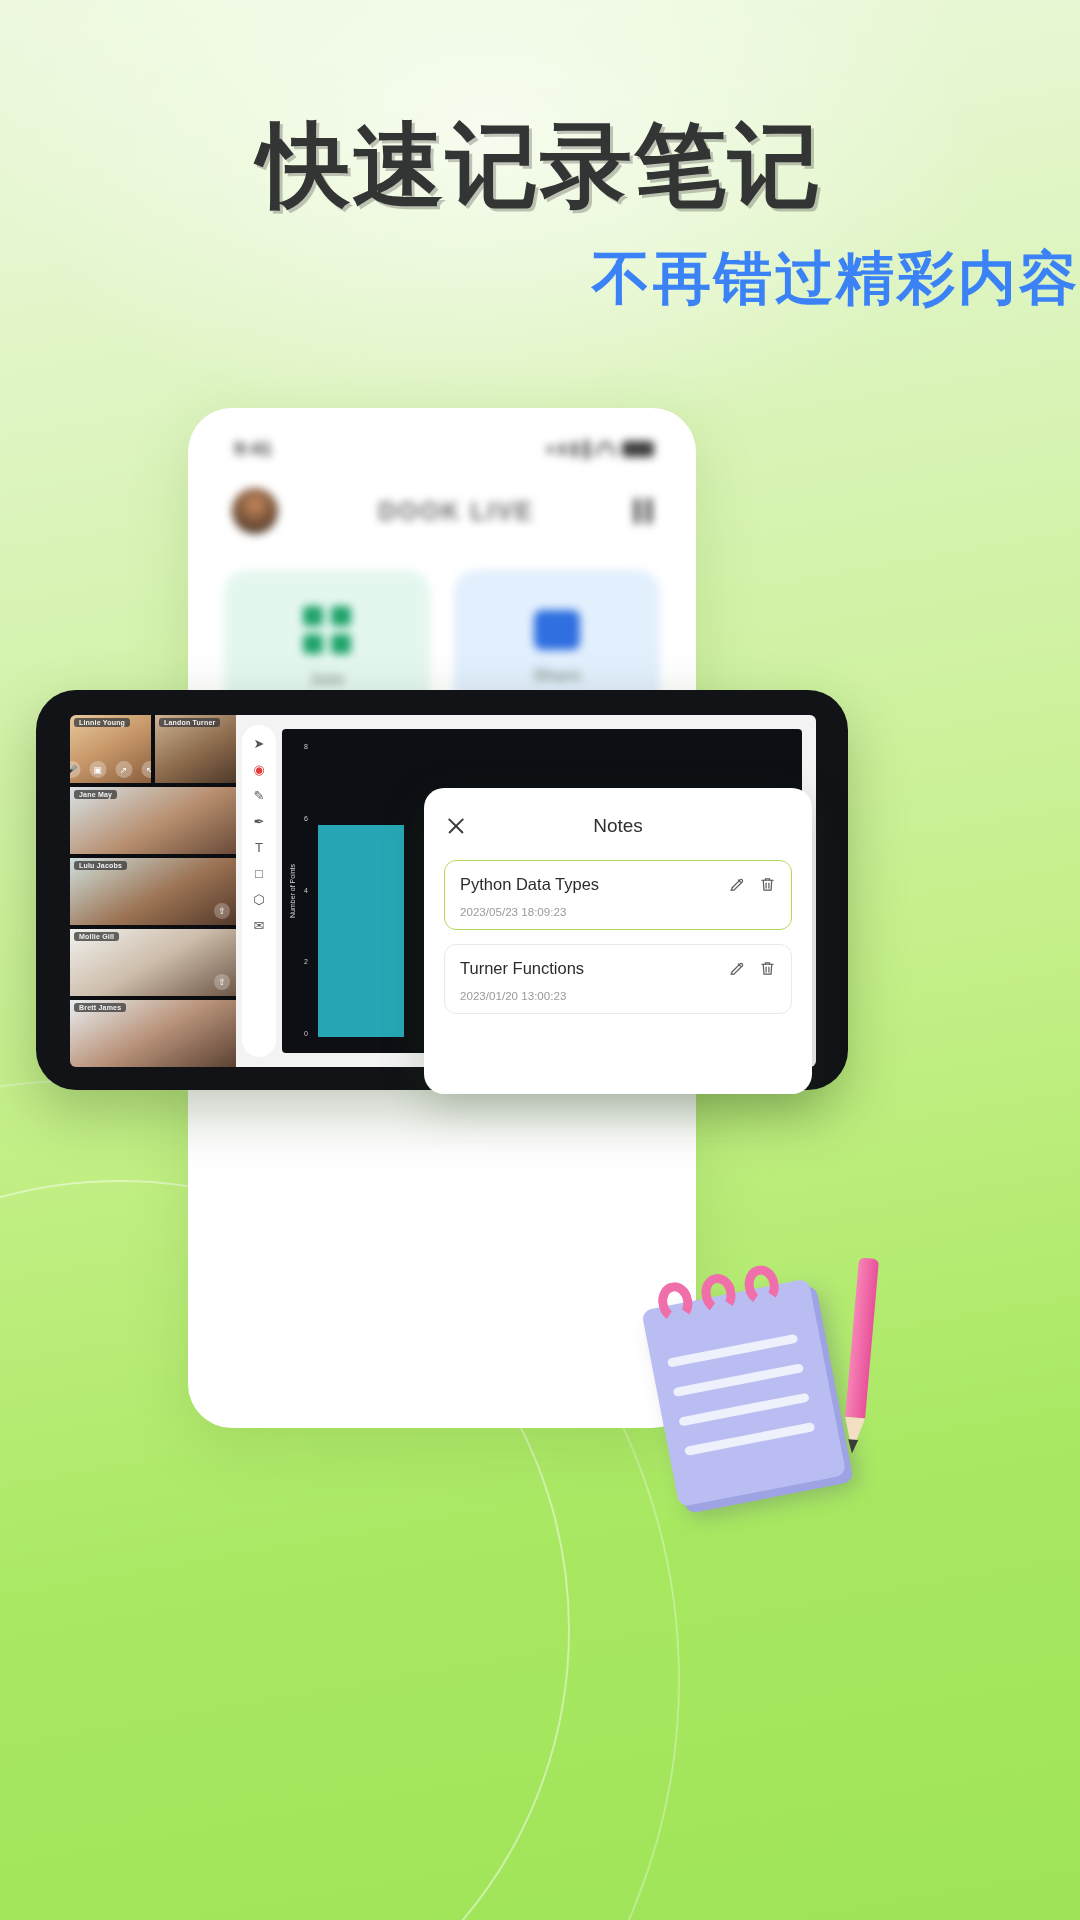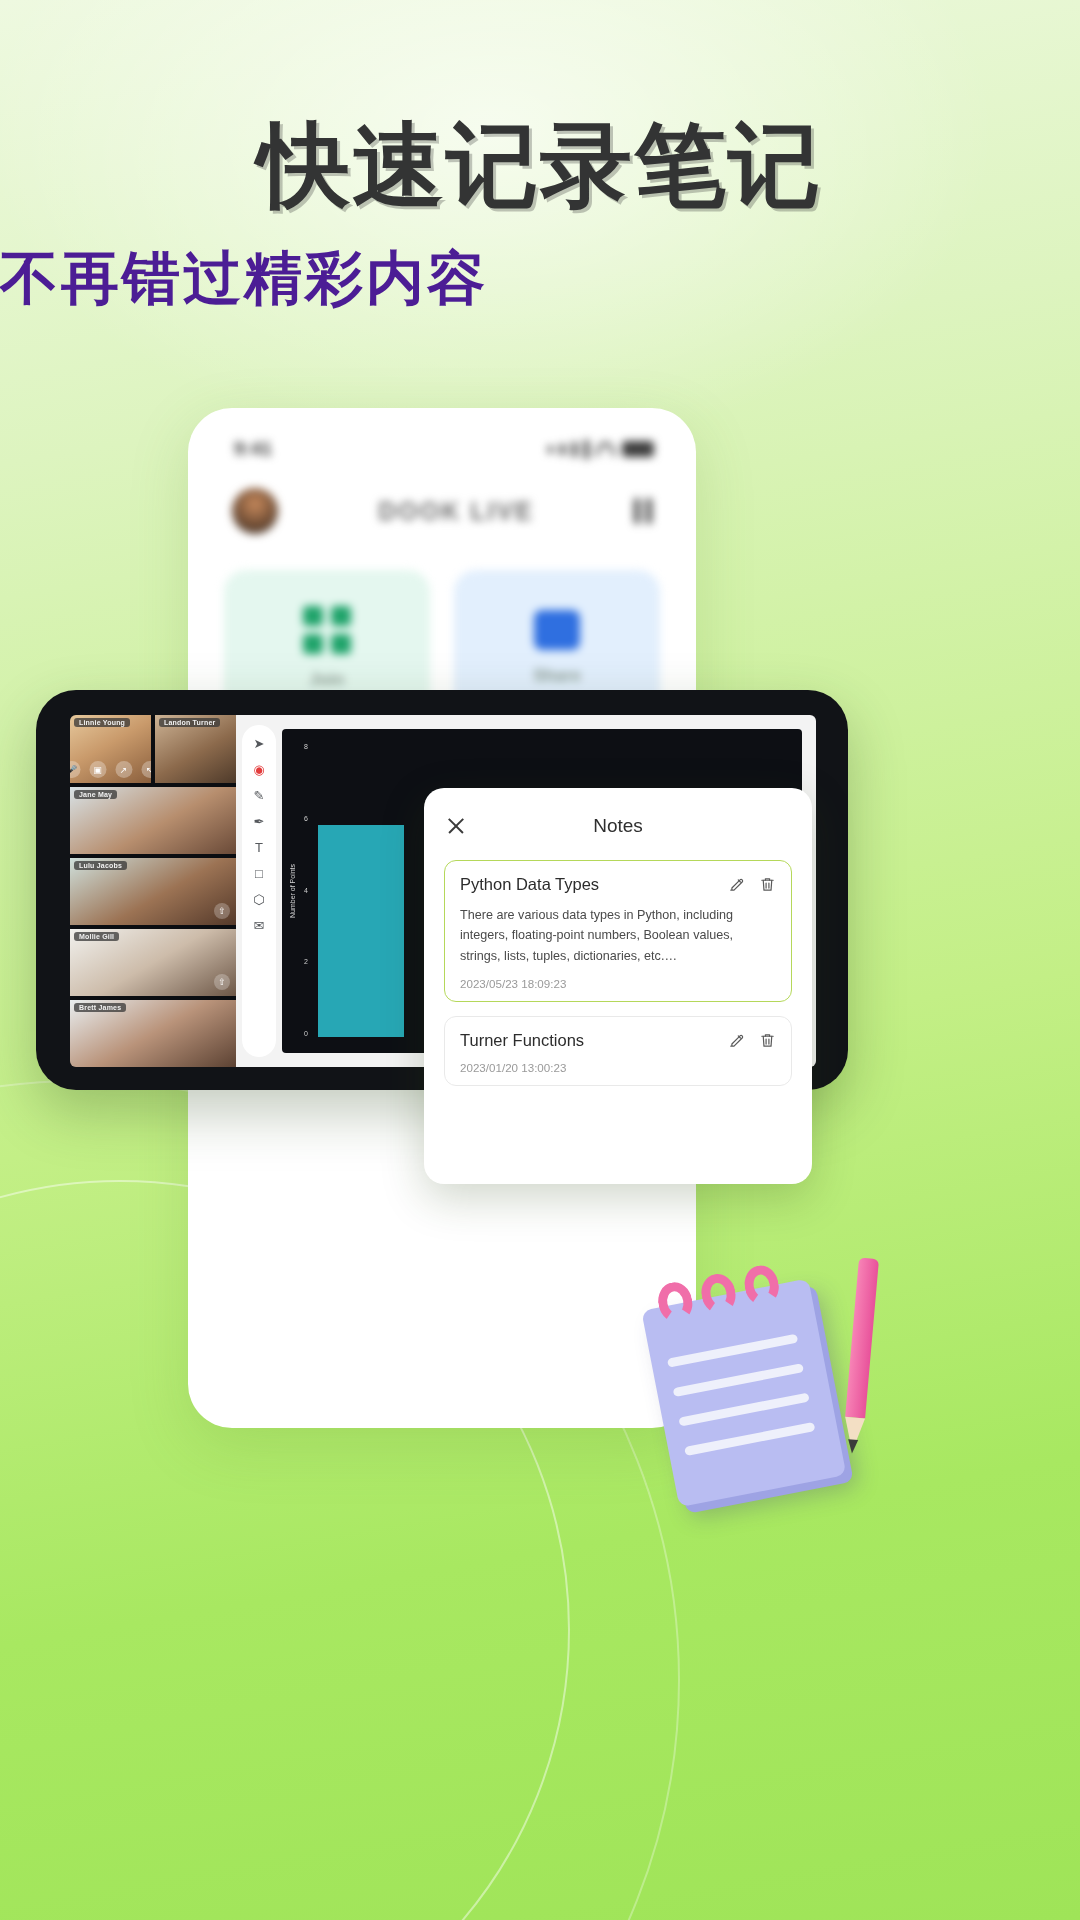--- a/index.html
+++ b/index.html
@@ -17,23 +17,23 @@
         background:radial-gradient(ellipse at center,rgba(255,255,255,.65),rgba(255,255,255,0) 65%);}
 
   
   .headline{
     position:absolute;left:0;right:0;top:104px;text-align:center;
     font-family:"DejaVu Sans","Liberation Sans",sans-serif;
     font-size:92px;font-weight:bold;color:#333434;letter-spacing:2px;
     text-shadow:3px 3px 0 rgba(51,52,52,.28);
   }
   .subhead{
-    position:absolute;left:0;right:0;top:240px;text-align:left;
+    position:absolute;left:0;right:0;top:240px;text-align:right;
     font-family:Liberation Serif, serif;
-    font-size:58px;font-weight:bold;color:#4c1d95;letter-spacing:3px;
+    font-size:58px;font-weight:bold;color:#3b82f6;letter-spacing:3px;
   }
 
   
   .phone{
     position:absolute;left:188px;top:408px;width:508px;height:1020px;
     background:#fff;border-radius:44px;
     box-shadow:0 18px 60px rgba(90,140,40,.18);
     overflow:hidden;
   }
   .phone-inner{position:absolute;inset:20px 0 0 0;filter:blur(4.2px);}
@@ -98,21 +98,21 @@
   .chartbox{flex:1;margin:14px 14px 14px 0;background:#0d0f14;border-radius:4px;position:relative;}
   .ylabel{position:absolute;left:10px;top:50%;transform:translate(-50%,-50%) rotate(-90deg);
           font-size:7px;color:#d7d7d7;white-space:nowrap;}
   .yticks{position:absolute;left:22px;top:14px;bottom:16px;display:flex;flex-direction:column;
           justify-content:space-between;font-size:7px;color:#cfcfcf;}
   .bars{position:absolute;left:36px;right:10px;bottom:16px;top:14px;display:flex;align-items:flex-end;gap:10px;}
   .bars .bar2{background:#27a7b5;}
 
   
   .notes-panel{
-    position:absolute;left:424px;top:788px;width:388px;height:396px;
+    position:absolute;left:424px;top:788px;width:388px;height:306px;
     background:#fff;border-radius:20px;
     box-shadow:0 14px 44px rgba(40,70,20,.22);
     padding:18px 20px 16px 20px;overflow:hidden;
   }
   .notes-head{display:flex;align-items:center;height:40px;position:relative;}
   .close-x{width:24px;height:24px;position:relative;cursor:pointer;}
   .close-x:before,.close-x:after{content:"";position:absolute;left:2px;top:11px;width:20px;height:1.6px;background:#3a3a3a;}
   .close-x:before{transform:rotate(45deg);} .close-x:after{transform:rotate(-45deg);}
   .notes-title{position:absolute;left:0;right:0;text-align:center;font-size:19px;color:#2f2f2f;}
   .note-card{
@@ -286,21 +286,20 @@
         <span class="icn">
           <svg viewBox="0 0 24 24" fill="none" stroke="#5a5a5a" stroke-width="1.7" stroke-linecap="round" stroke-linejoin="round">
             <path d="M4 6h16"></path>
               <path d="M9 6V4h6v2"></path>
               <path d="M6 6l1 14h10l1-14"></path>
               <path d="M10 10v7M14 10v7"></path>
           </svg>
         </span>
       </div>
     </div>
-    <div class="note-body">There are various data types in Python, including integers, floating-point numbers, Boolean values, strings, lists, tuples, dictionaries, etc.…</div>
     <div class="note-time">2023/05/23 18:09:23</div>
   </div>
 
   <div class="note-card">
     <div class="note-row">
       <div class="note-title">Turner Functions</div>
       <div class="note-acts">
         <span class="icn">
           <svg viewBox="0 0 24 24" fill="none" stroke="#5a5a5a" stroke-width="1.7" stroke-linecap="round" stroke-linejoin="round">
             <path d="M4 20h4.5L20 8.5a2.1 2.1 0 0 0-3-3L5.5 17V20z"></path>

